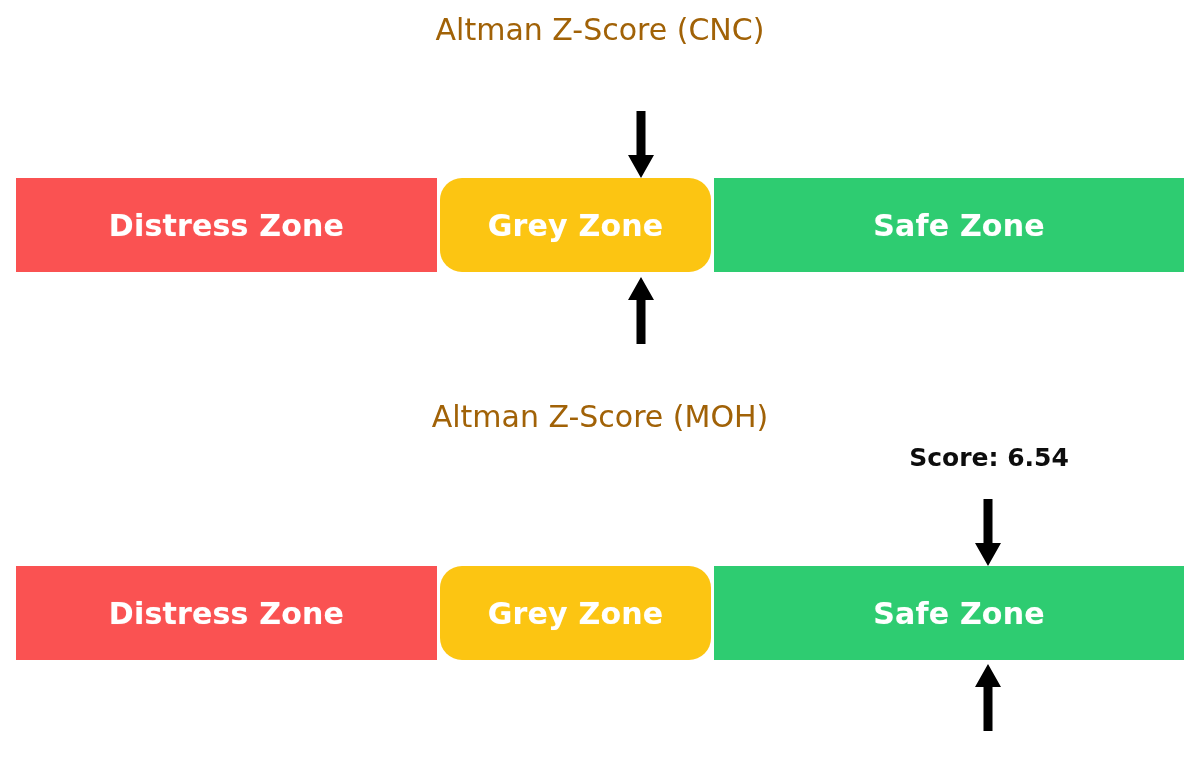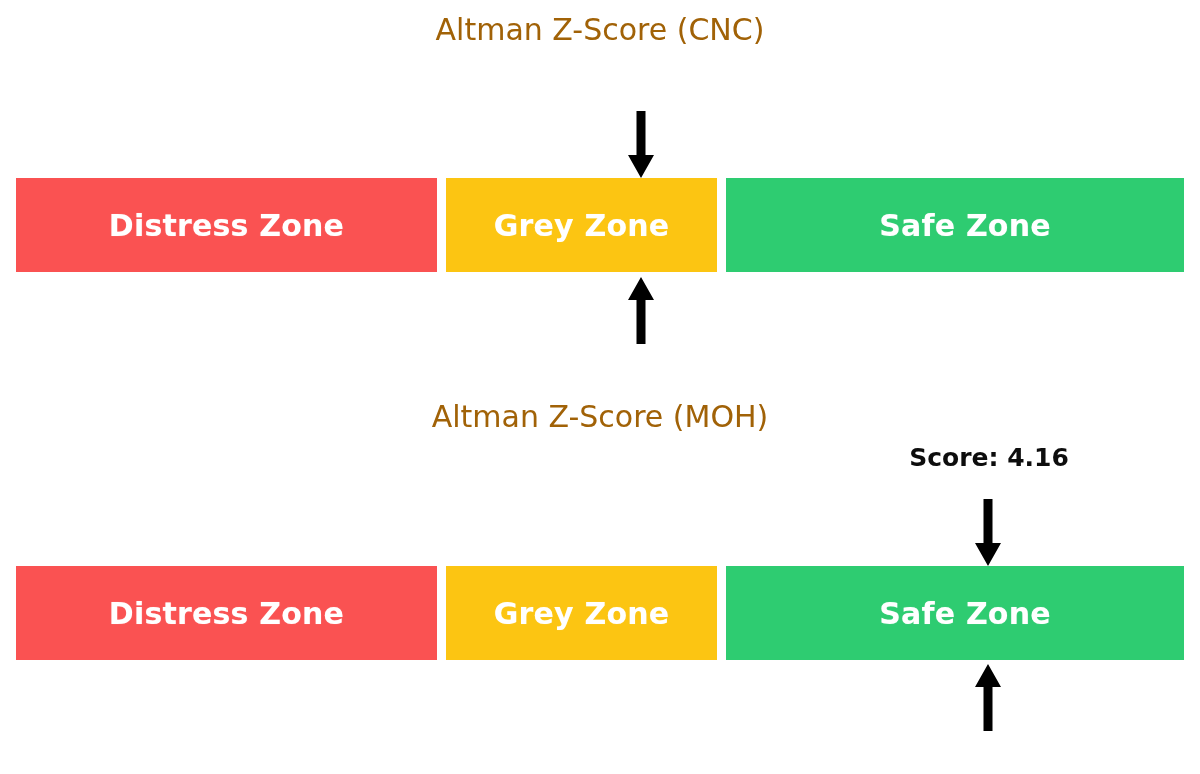--- a/index.html
+++ b/index.html
@@ -46,21 +46,21 @@
     white-space: nowrap;
     transform: translateX(-50%);
   }
 
   .zone-bar {
     position: absolute;
     left: 16px;
     width: 1168px;
     height: 94px;
     display: flex;
-    gap: 9px;
+    gap: 3px;
     text-align: right;
   }
   #chart-1 .zone-bar { top: 178px; }
   #chart-2 .zone-bar { top: 179px; }
 
   .zone {
     height: 100%;
     display: flex;
     align-items: center;
     justify-content: center;
@@ -69,21 +69,21 @@
   .zone-label {
     color: #ffffff;
     font-size: 30px;
     font-weight: bold;
     letter-spacing: 0.2px;
     white-space: nowrap;
     text-shadow: 0 0 1px rgba(255,255,255,0.35);
   }
 
   .zone-distress { flex: 0 0 421px; }
-  .zone-grey     { flex: 0 0 271px; }
+  .zone-grey     { flex: 0 0 271px; border-radius: 22px; }
   .zone-safe     { flex: 1 1 auto; padding-left: 20px; }
 
   .marker-arrow {
     position: absolute;
     width: 28px;
     height: 68px;
     transform: translateX(-50%);
   }
   .marker-arrow svg { display: block; width: 28px; height: 68px; }
 </style>
@@ -118,21 +118,21 @@
       <polygon points="14,1 27,24 18.5,24 18.5,68 9.5,68 9.5,24 1,24" fill="#000000"></polygon>
     </svg>
   </div>
 
 </div>
 
 <div class="chart-block" id="chart-2">
 
   <div class="chart-title">Altman Z-Score (MOH)</div>
 
-  <div class="score-label" style="left:989px; top:56px;">Score: 4.16</div>
+  <div class="score-label" style="left:989px; top:56px;">Score: 6.54</div>
 
   <div class="marker-arrow" style="left:988px; top:112px;">
     <svg viewBox="0 0 28 68" xmlns="http://www.w3.org/2000/svg" aria-hidden="true">
       <polygon points="9.5,0 18.5,0 18.5,44 27,44 14,67 1,44 9.5,44" fill="#000000"></polygon>
     </svg>
   </div>
 
   <div class="zone-bar">
     <div class="zone zone-distress" style="background:#fa5252;">
       <span class="zone-label">Distress Zone</span>

